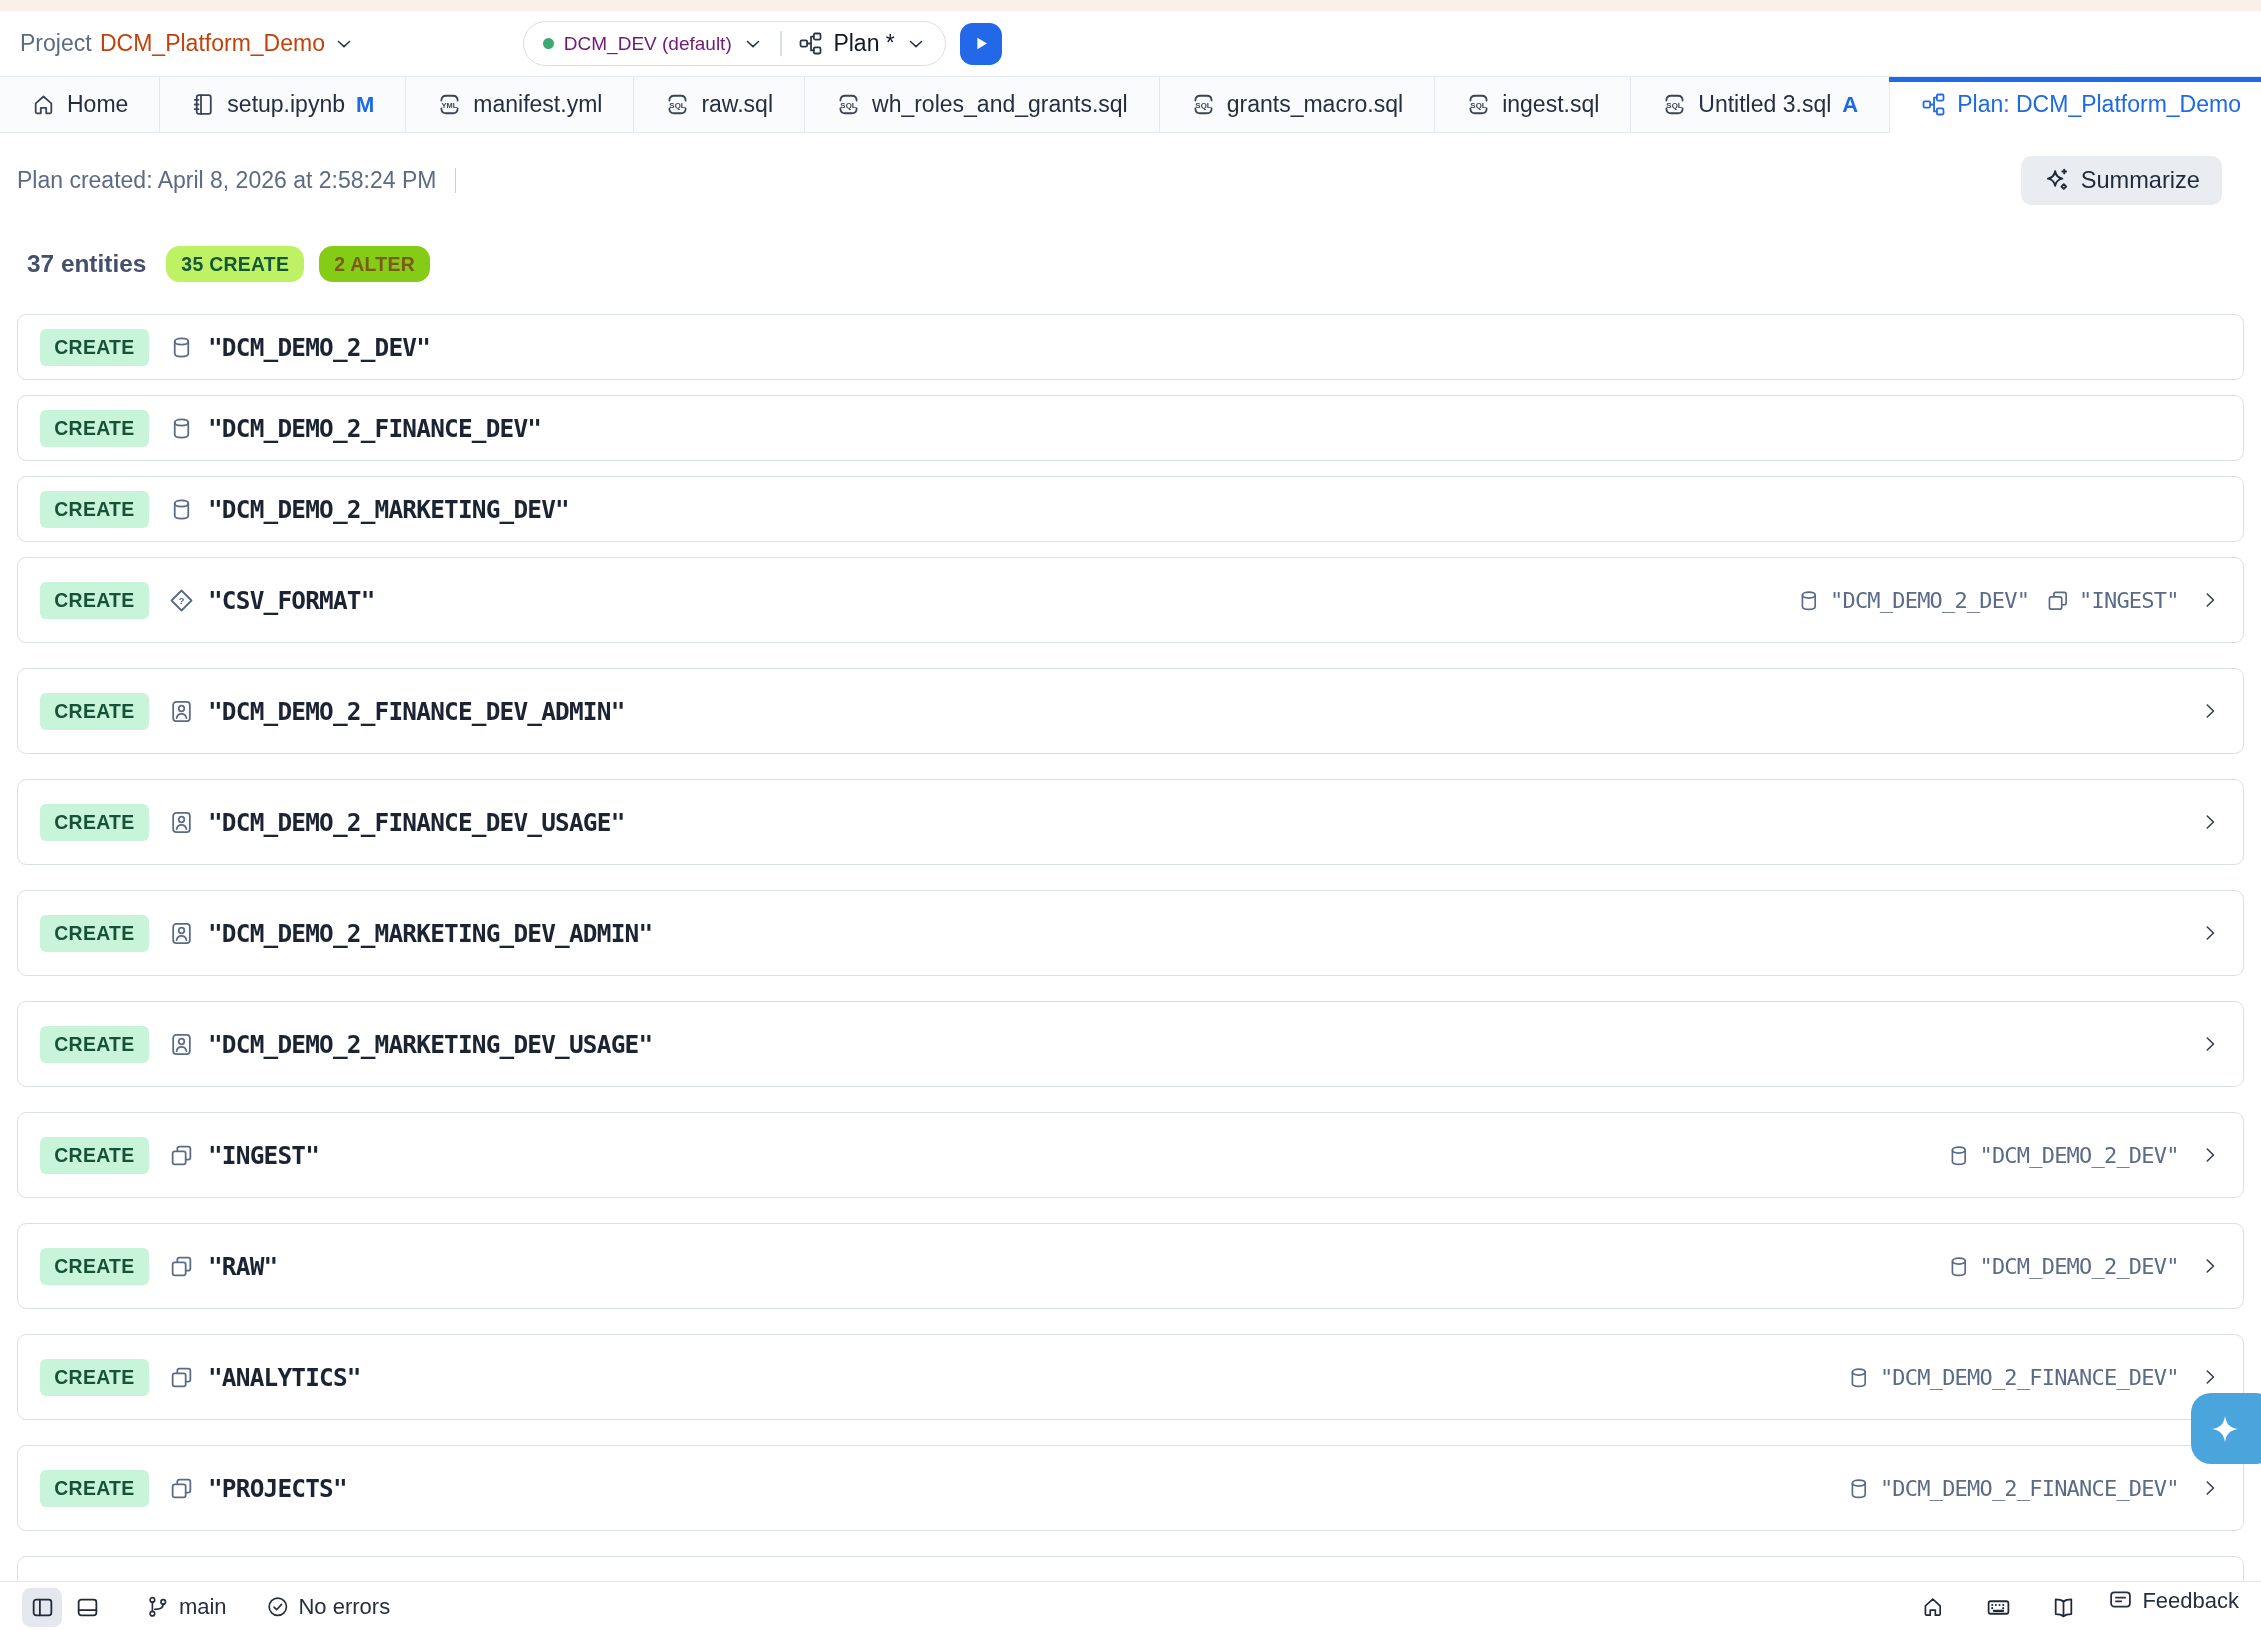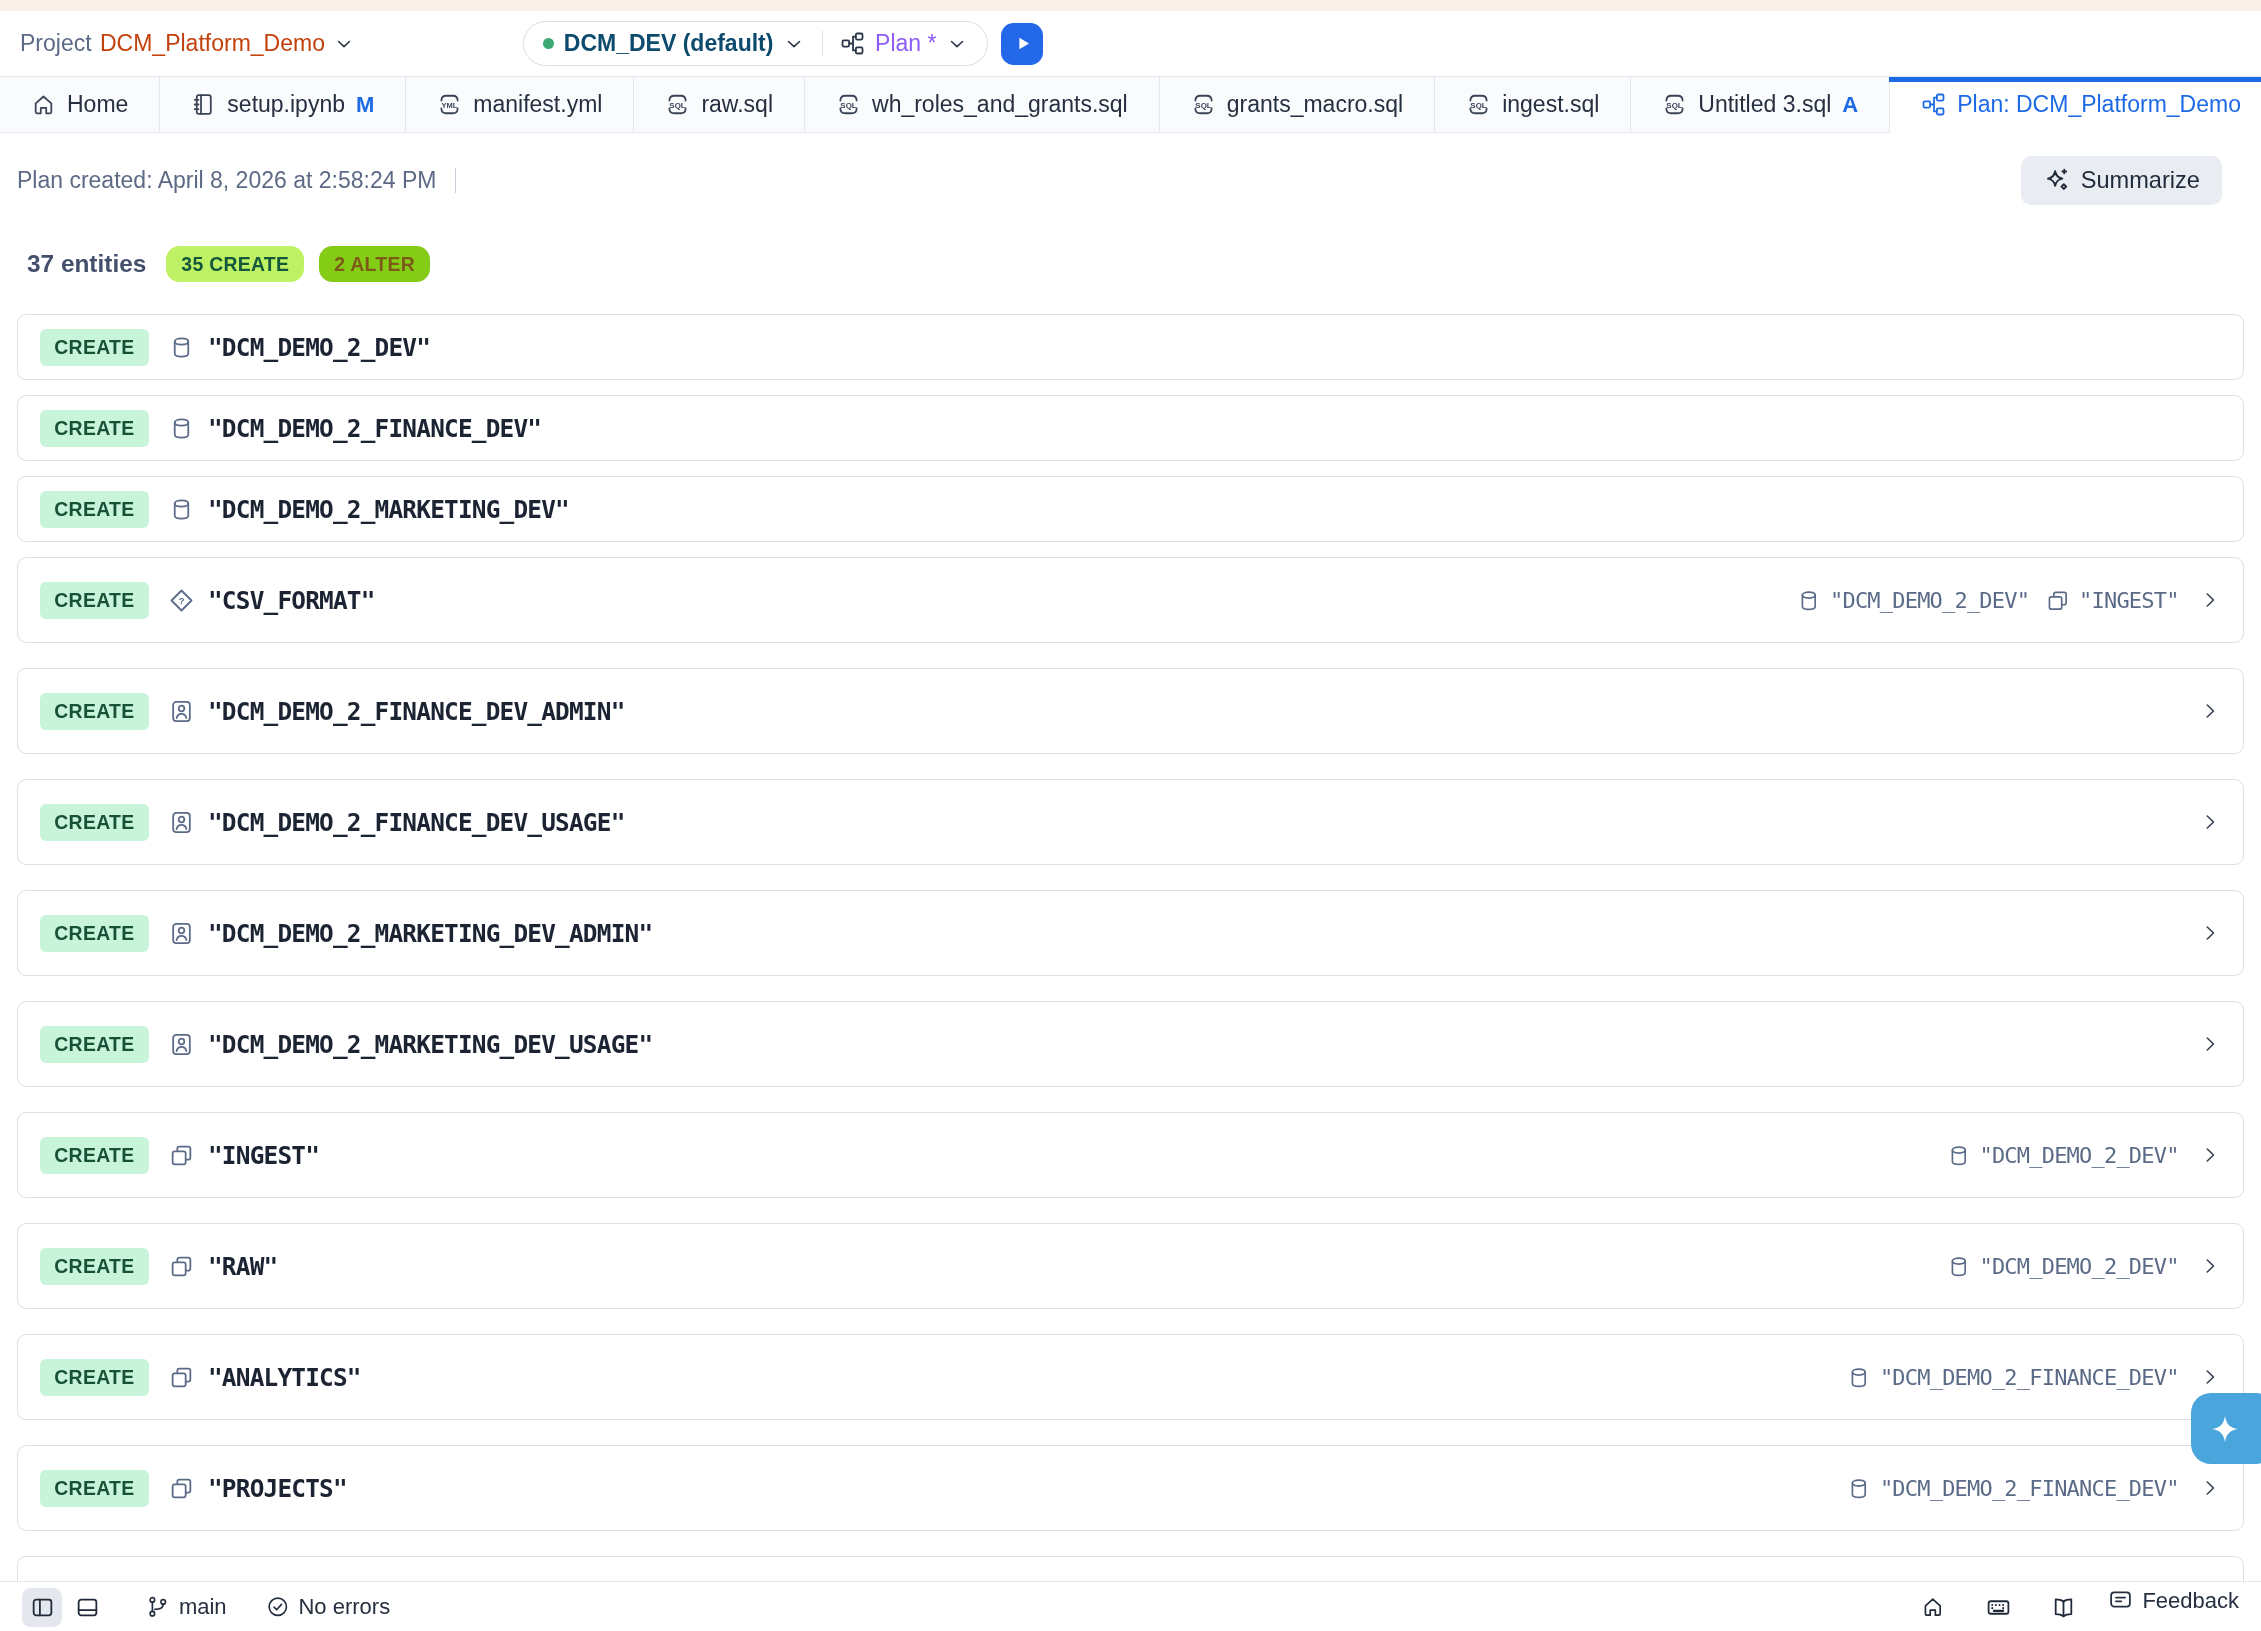--- a/index.html
+++ b/index.html
@@ -11,23 +11,23 @@
   .top-strip { height:11px; background:#fbf0e9; }
 
   
   .toolbar { height:65px; display:flex; align-items:center; padding:0 20px; background:#fff; }
   .project-group { display:flex; align-items:center; gap:8.4px; cursor:pointer; }
   .project-label { color:#5d6a85; font-size:23px; }
   .project-name { color:#c2410c; font-size:23px; font-weight:500; }
   .ws-pill { margin-left:168px; display:flex; align-items:center; height:45px;
     border:1.3px solid #d9dee8; border-radius:23.6px; padding:0 18.5px; gap:10px; background:#fff; }
   .ws-dot { width:11px; height:11px; border-radius:50%; background:#3ba974; }
-  .ws-name { color:#0c4a6e; font-size:23px; font-weight:700; }
+  .ws-name { color:#701a75; font-size:19px; font-weight:400; }
   .ws-divider { width:1.3px; height:25px; background:#d9dee8; margin:0 6.7px; }
-  .ws-plan-label { color:#8b5cf6; font-size:23px; font-weight:500; }
+  .ws-plan-label { color:#0f172a; font-size:23px; font-weight:500; }
   .run-btn { margin-left:13.5px; width:42px; height:42px; border-radius:12.6px; background:#2268e8;
     display:flex; align-items:center; justify-content:center; cursor:pointer; }
 
   .icon { display:inline-flex; align-items:center; justify-content:center; flex:none; }
   .icon svg { width:100%; height:100%; display:block; } .i26 { width:22px; height:22px; }
   .i28 { width:23.6px; height:23.6px; } .i30 { width:25px; height:25px; }
   .i32 { width:27px; height:27px; } .i36 { width:30px; height:30px; }
 
   
   .tabbar { height:57px; display:flex; align-items:stretch; background:#fafbfc;

